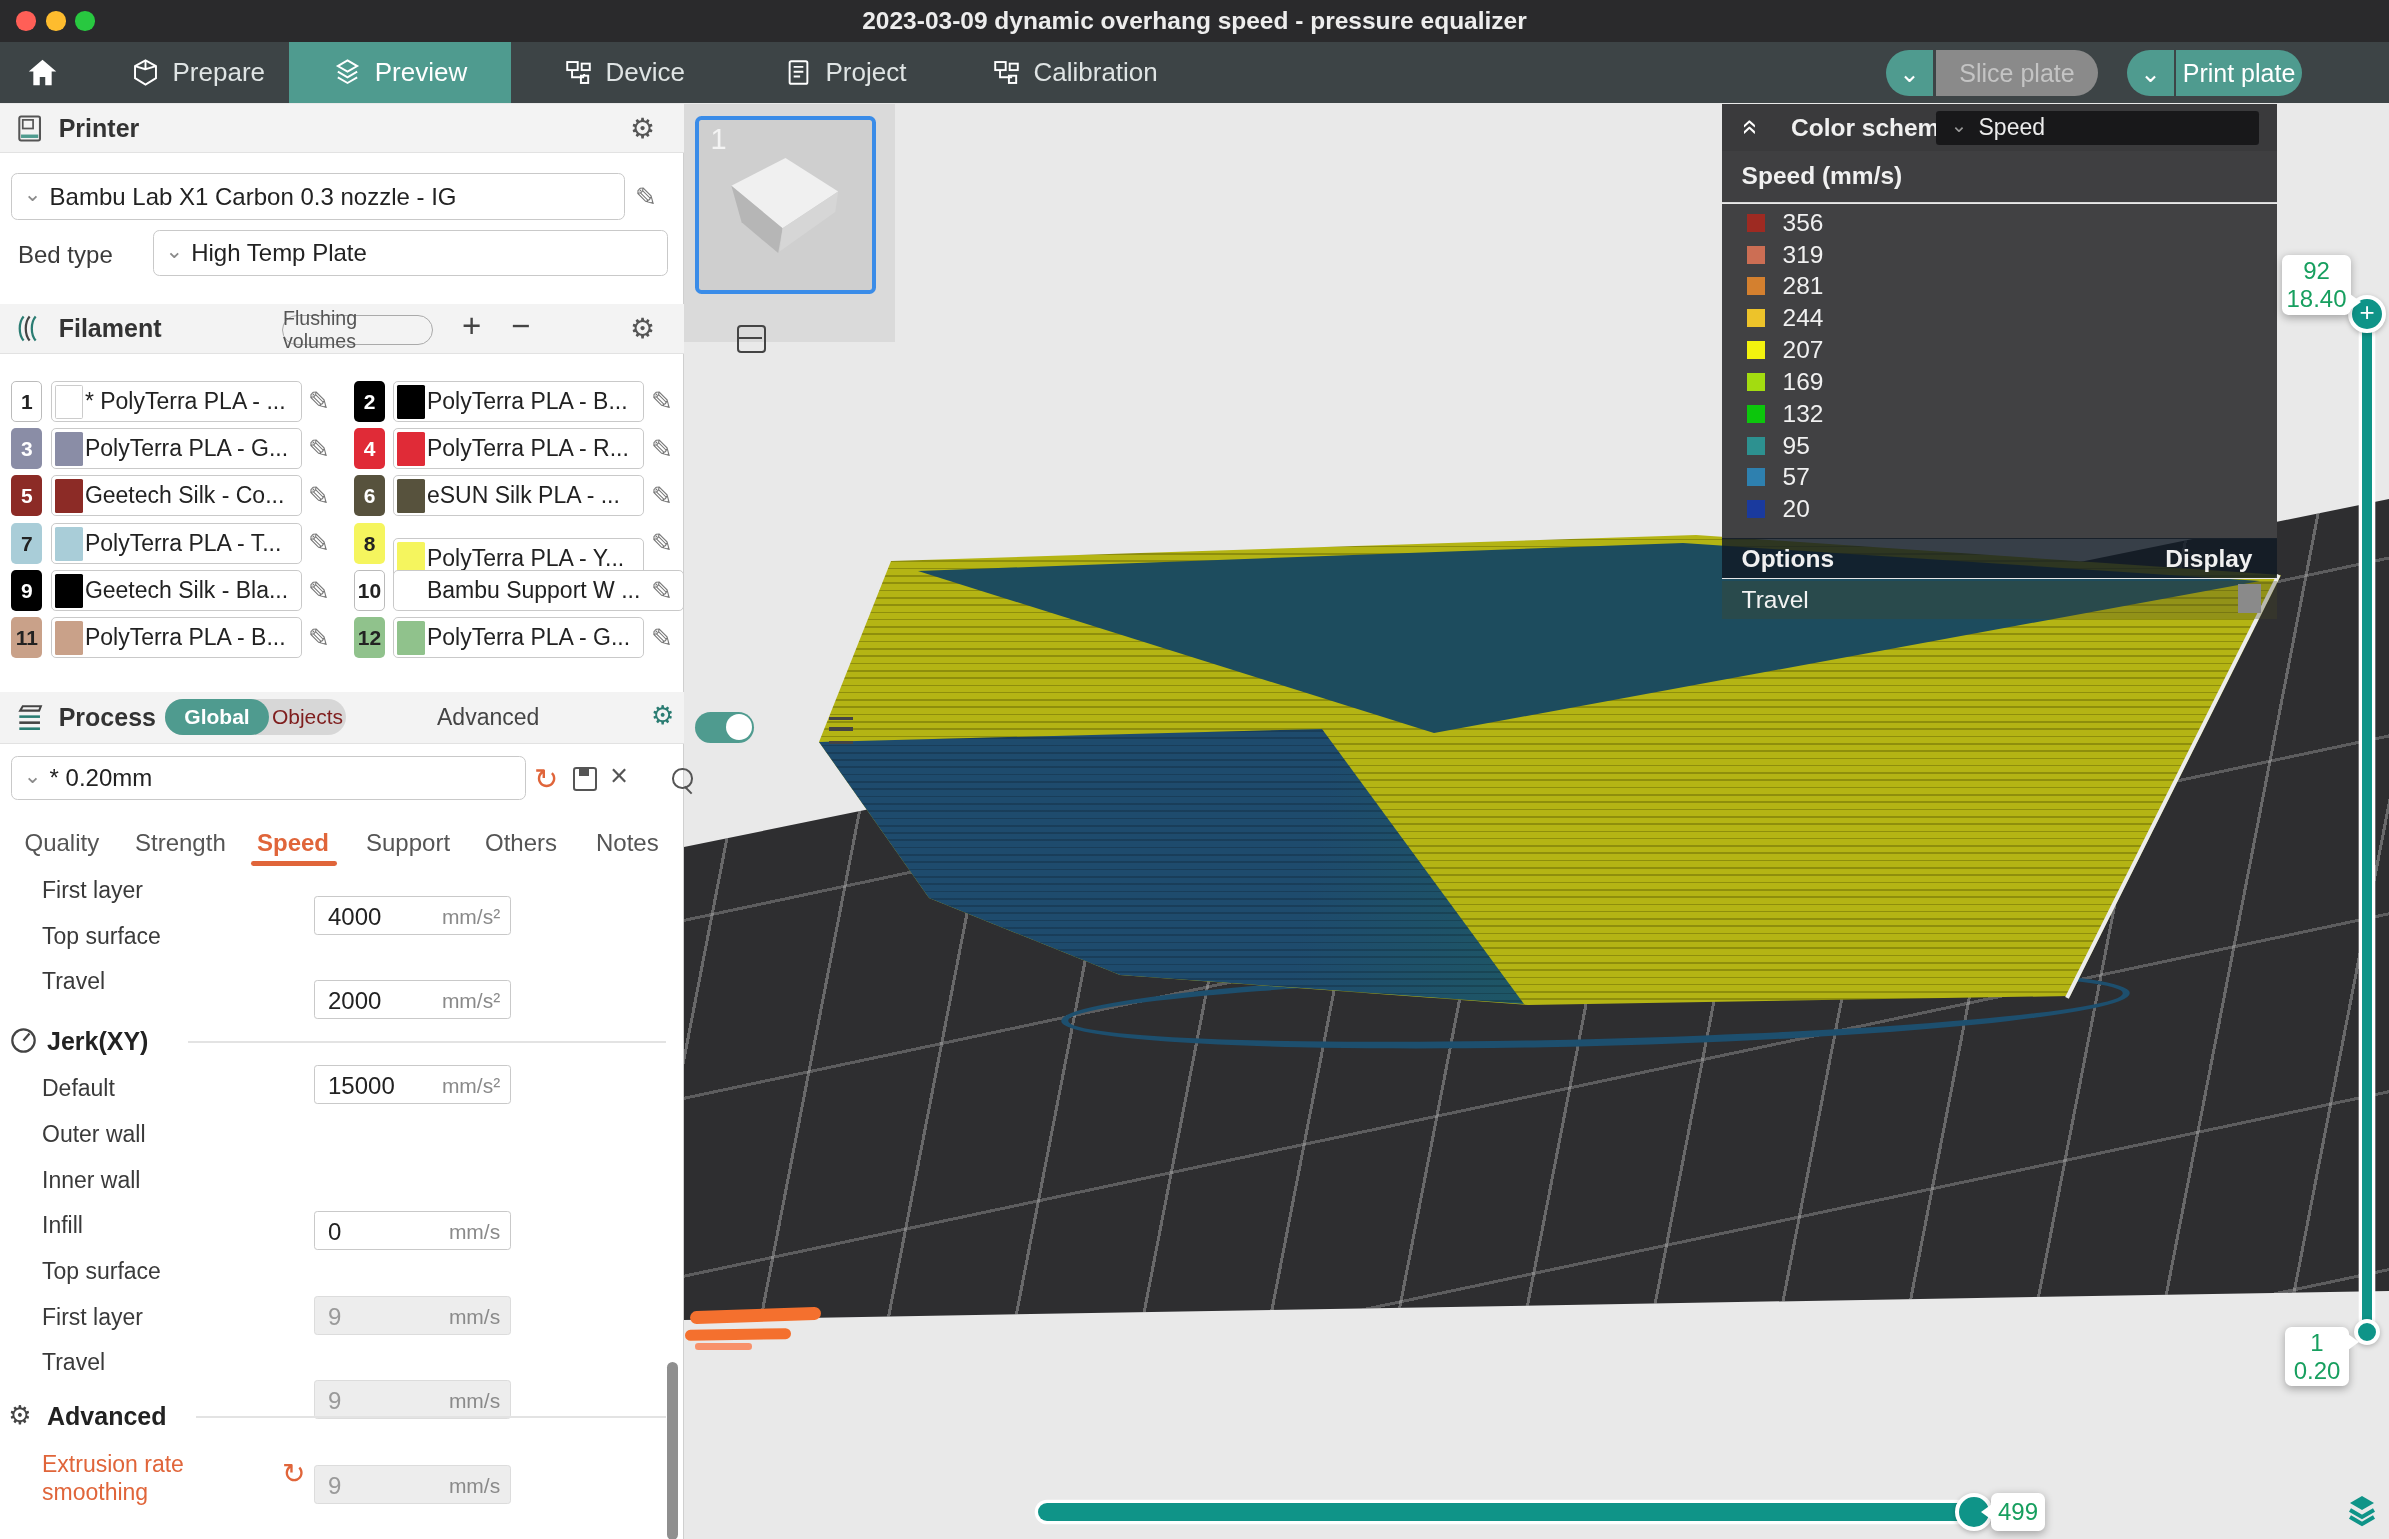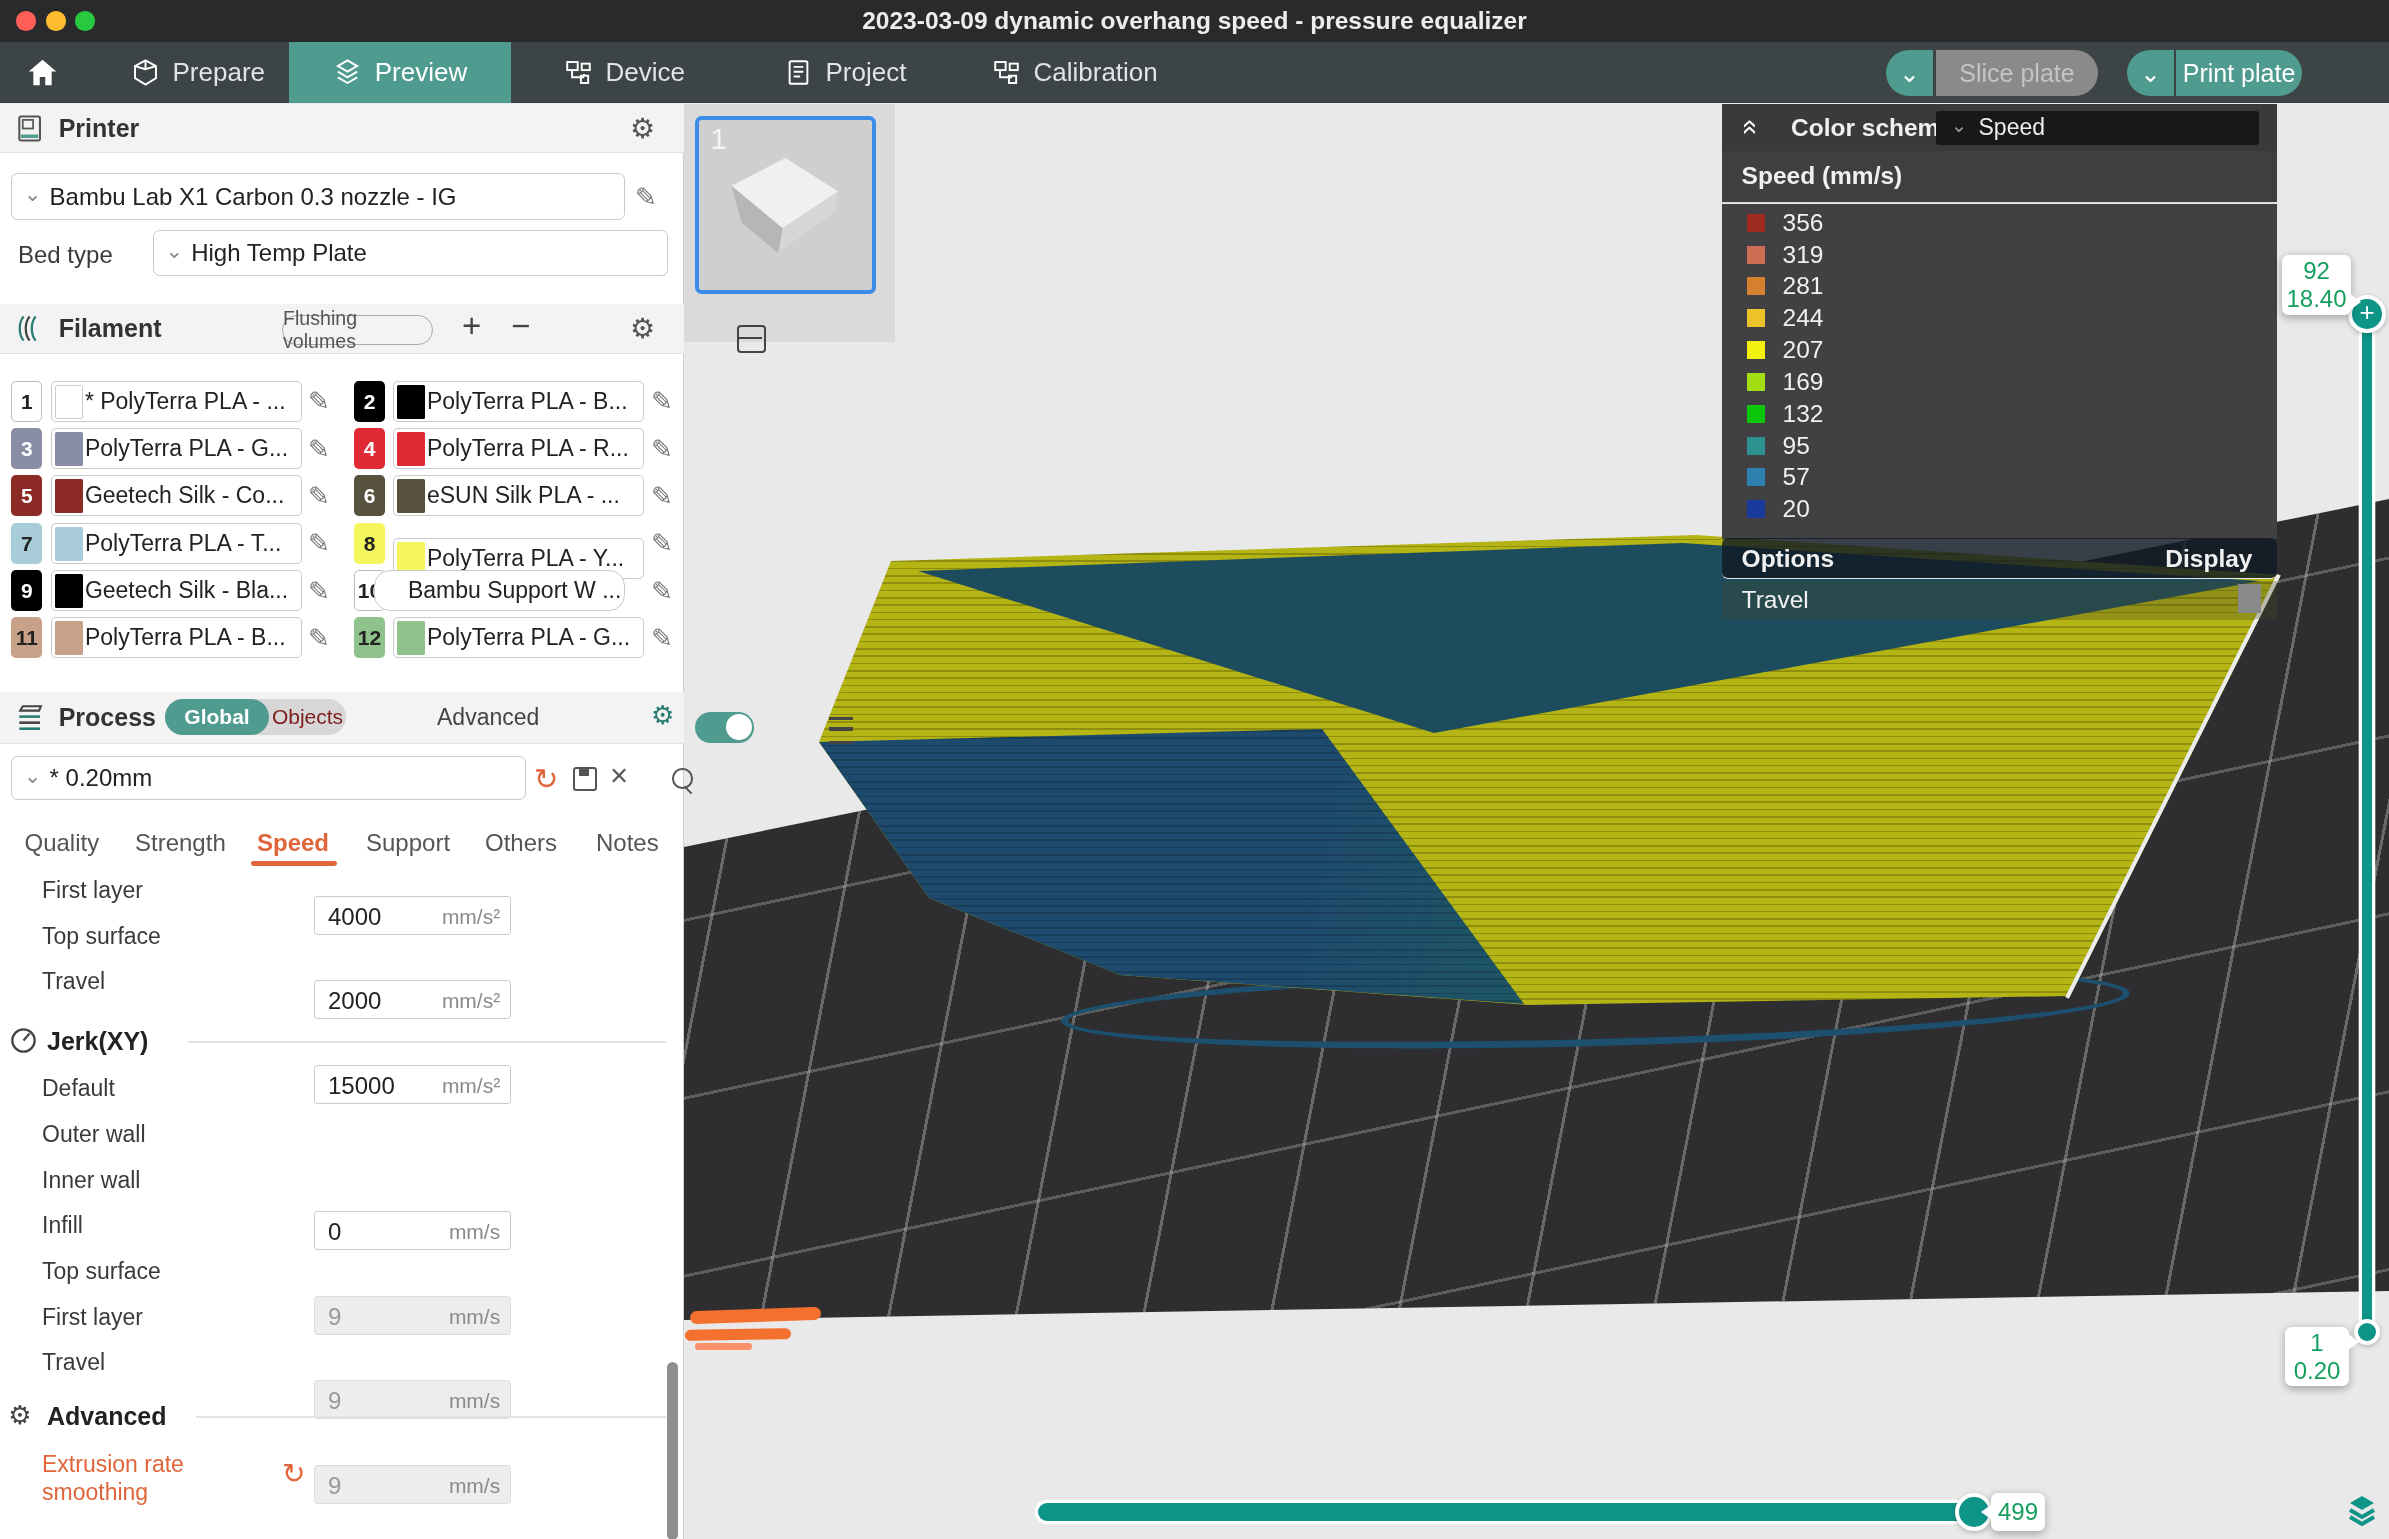--- a/index.html
+++ b/index.html
@@ -220,21 +220,21 @@
         <span class="lg-val">95</span>
       </div>
     <div class="lg-item" style="top:357px;">
         <span class="lg-sw" style="background: rgb(46, 128, 175);"></span>
         <span class="lg-val">57</span>
       </div>
     <div class="lg-item" style="top:389px;">
         <span class="lg-sw" style="background: rgb(26, 58, 158);"></span>
         <span class="lg-val">20</span>
       </div>
-    <div class="abs" style="left:0;top:434px;width:555px;height:41px;background:rgba(16,26,36,0.82);border-bottom:1.6px solid #e6e6e6;box-sizing:border-box;border-radius:6px;">
+    <div class="abs" style="left:0;top:434px;width:555px;height:41px;background:rgba(16,26,36,0.82);border-bottom:1.6px solid #e6e6e6;box-sizing:border-box;">
       <span class="abs" style="left:19.6px;top:6.5px;font-size:24.5px;font-weight:bold;">Options</span>
       <span class="abs" style="right:24.5px;top:6.5px;font-size:24.5px;font-weight:bold;">Display</span>
     </div>
     <div class="abs" style="left:0;top:477px;width:555px;height:38px;background:rgba(70,70,35,0.30);">
       <span class="abs" style="left:19.6px;top:4.9px;font-size:24.5px;color:#f2f2f2;">Travel</span>
       <span class="abs" style="left:516px;top:3.3px;width:23px;height:29px;background:#8a8a8a;"></span>
     </div>
   </div>
 
   <div class="abs" style="left:2362px;top:313px;width:9.8px;height:1018px;background:#0f9488;border-radius:4.9px;box-shadow:0 0 0 3.3px #fff;"></div>
@@ -359,21 +359,21 @@
       </div>
     <span class="abs editic" style="left:651px;top:424px;">✎</span>
 
     <div class="abs badge" style="left: 11.4px; top: 466px; background: rgb(0, 0, 0); color: rgb(255, 255, 255);">9</div>
     <div class="abs fil-field" style="left:51px;top:466px;width:251px;">
         <span class="fil-sw" style="background: rgb(0, 0, 0);"></span>
         <span class="fil-name">Geetech Silk - Bla...</span>
       </div>
     <span class="abs editic" style="left:308px;top:472px;">✎</span>
     <div class="abs badge" style="left: 354px; top: 466px; border: 1.6px solid rgb(187, 187, 187); background: rgb(255, 255, 255); color: rgb(34, 34, 34);">10</div>
-    <div class="abs fil-field" style="left:374px;top:466px;width:251px;border-radius:16px;">
+    <div class="abs fil-field" style="left:393px;top:466px;width:291px;">
         <span class="fil-sw" style="visibility: hidden;"></span>
         <span class="fil-name">Bambu Support W ...</span>
       </div>
     <span class="abs editic" style="left:651px;top:472px;">✎</span>
 
     <div class="abs badge" style="left: 11.4px; top: 513px; background: rgb(201, 161, 137); color: rgb(34, 34, 34);">11</div>
     <div class="abs fil-field" style="left:51px;top:513px;width:251px;">
         <span class="fil-sw" style="background: rgb(201, 161, 137);"></span>
         <span class="fil-name">PolyTerra PLA - B...</span>
       </div>

